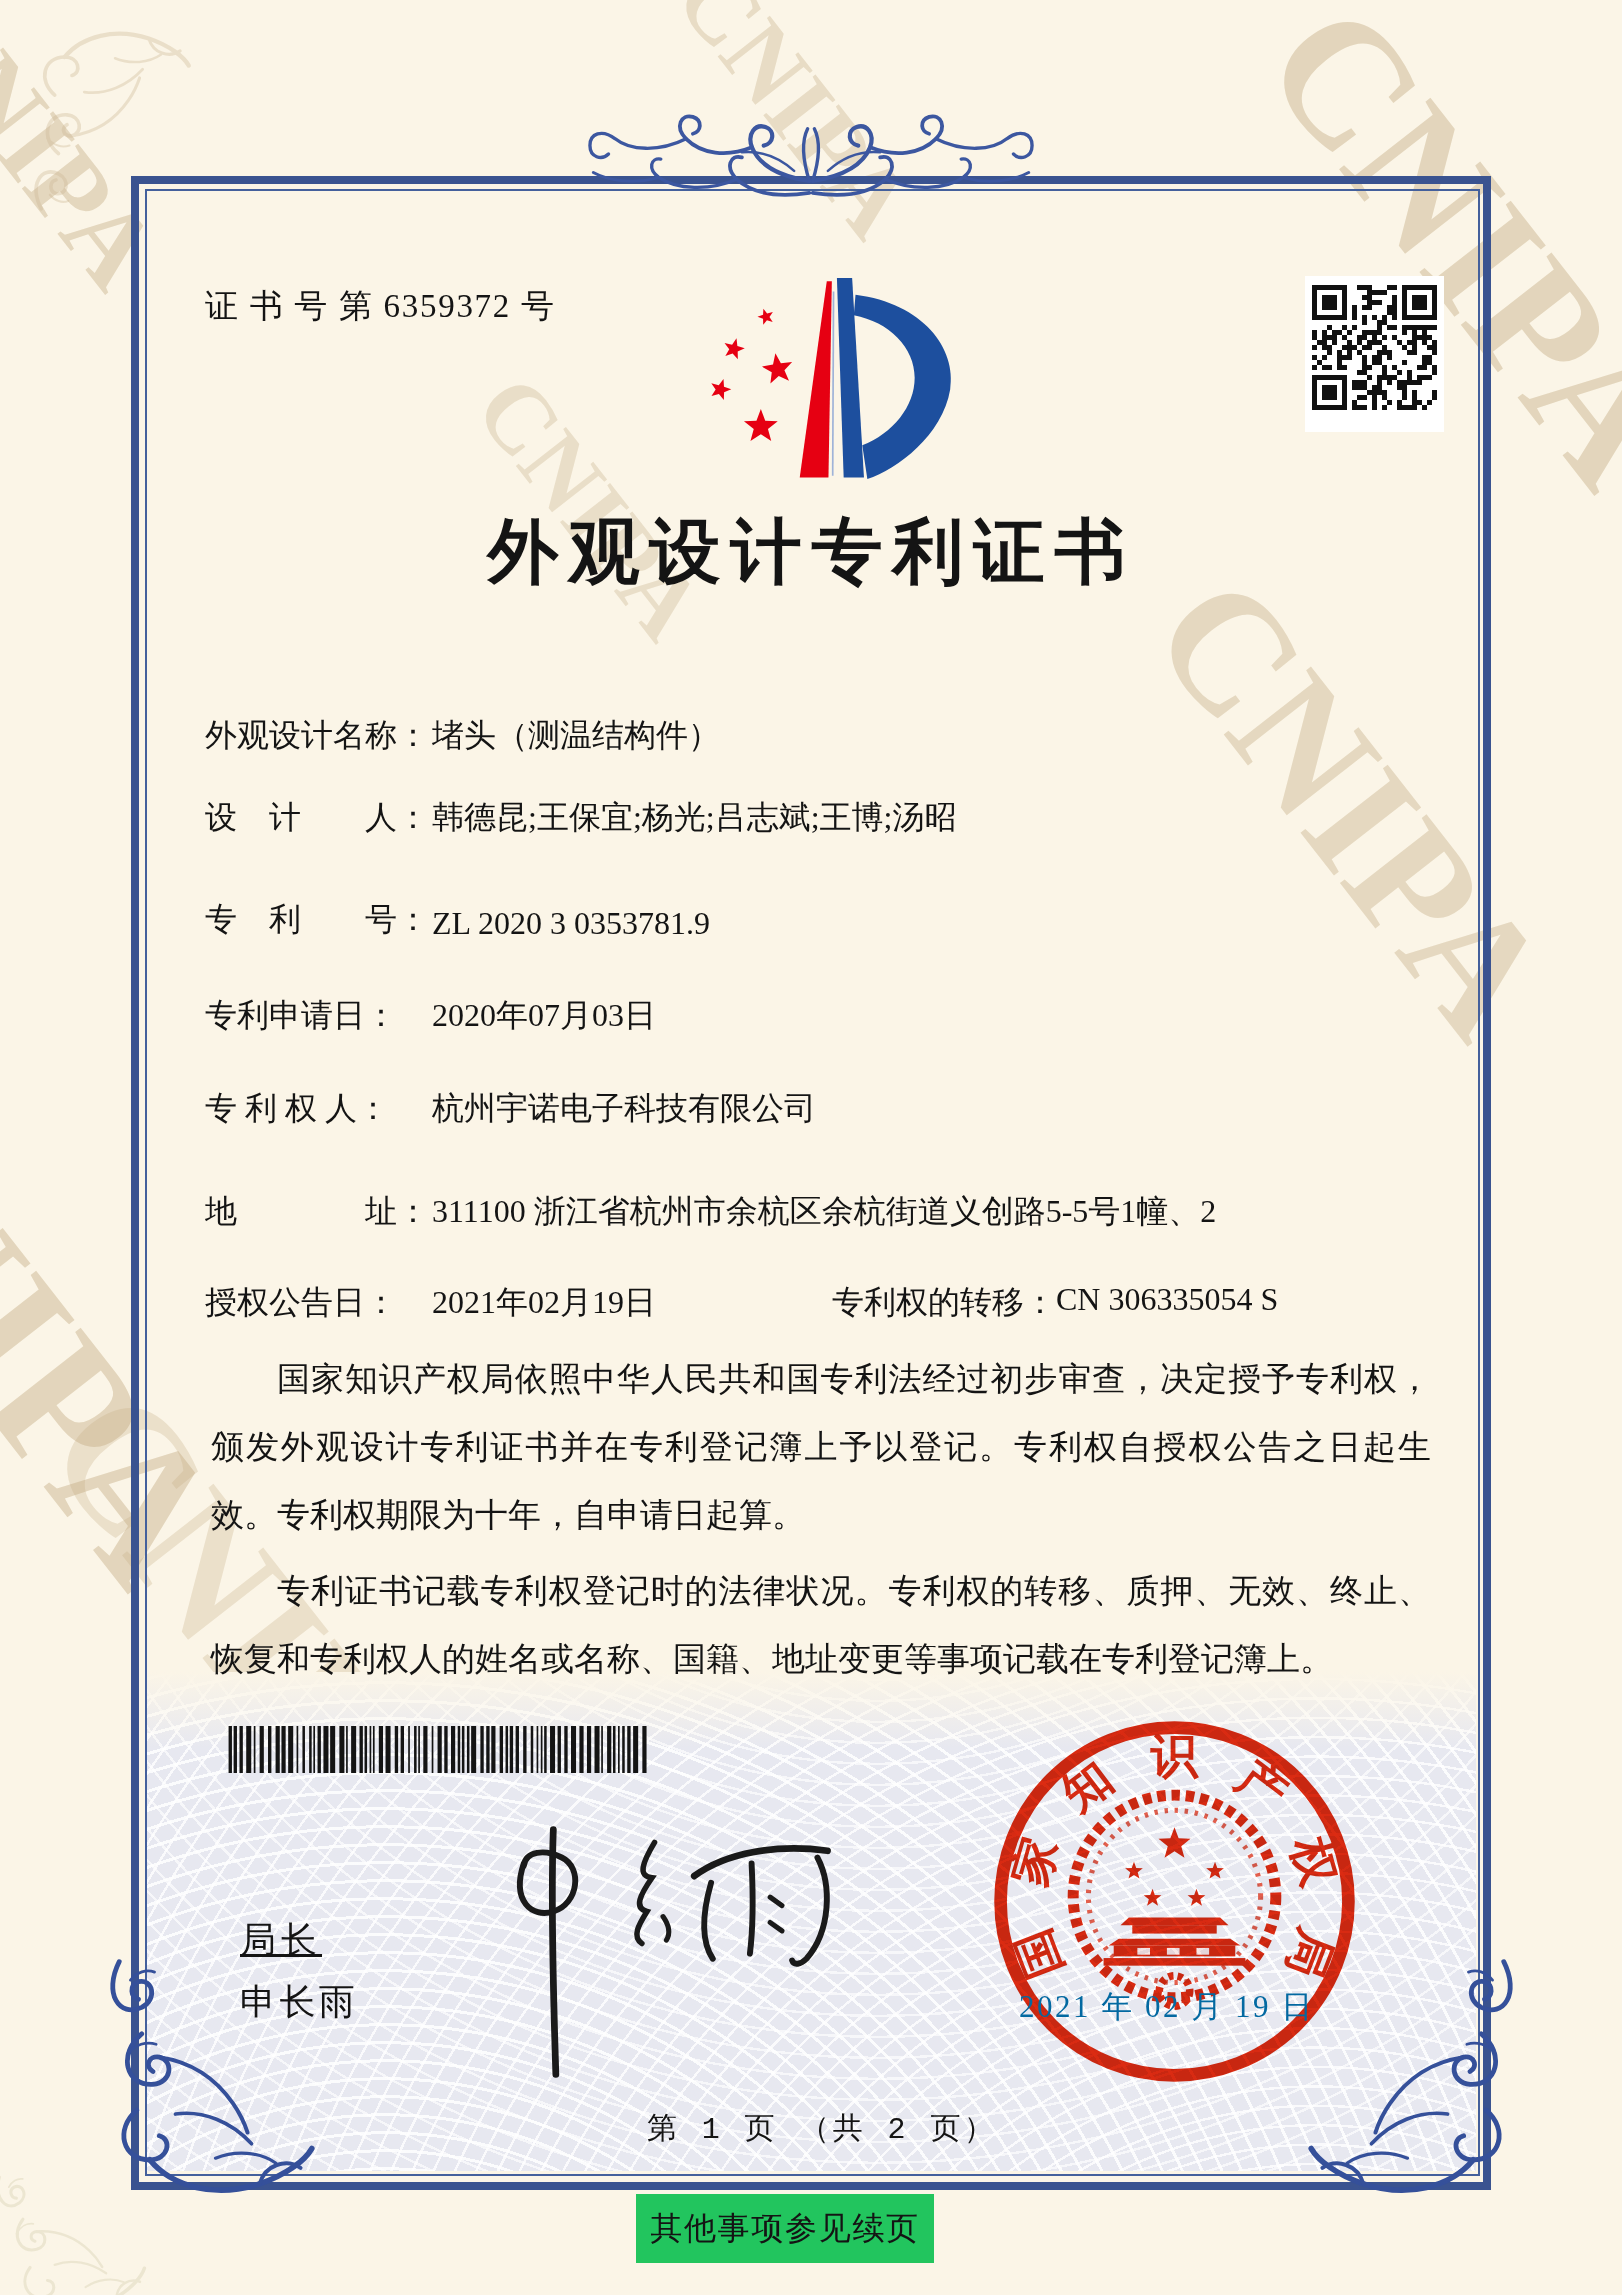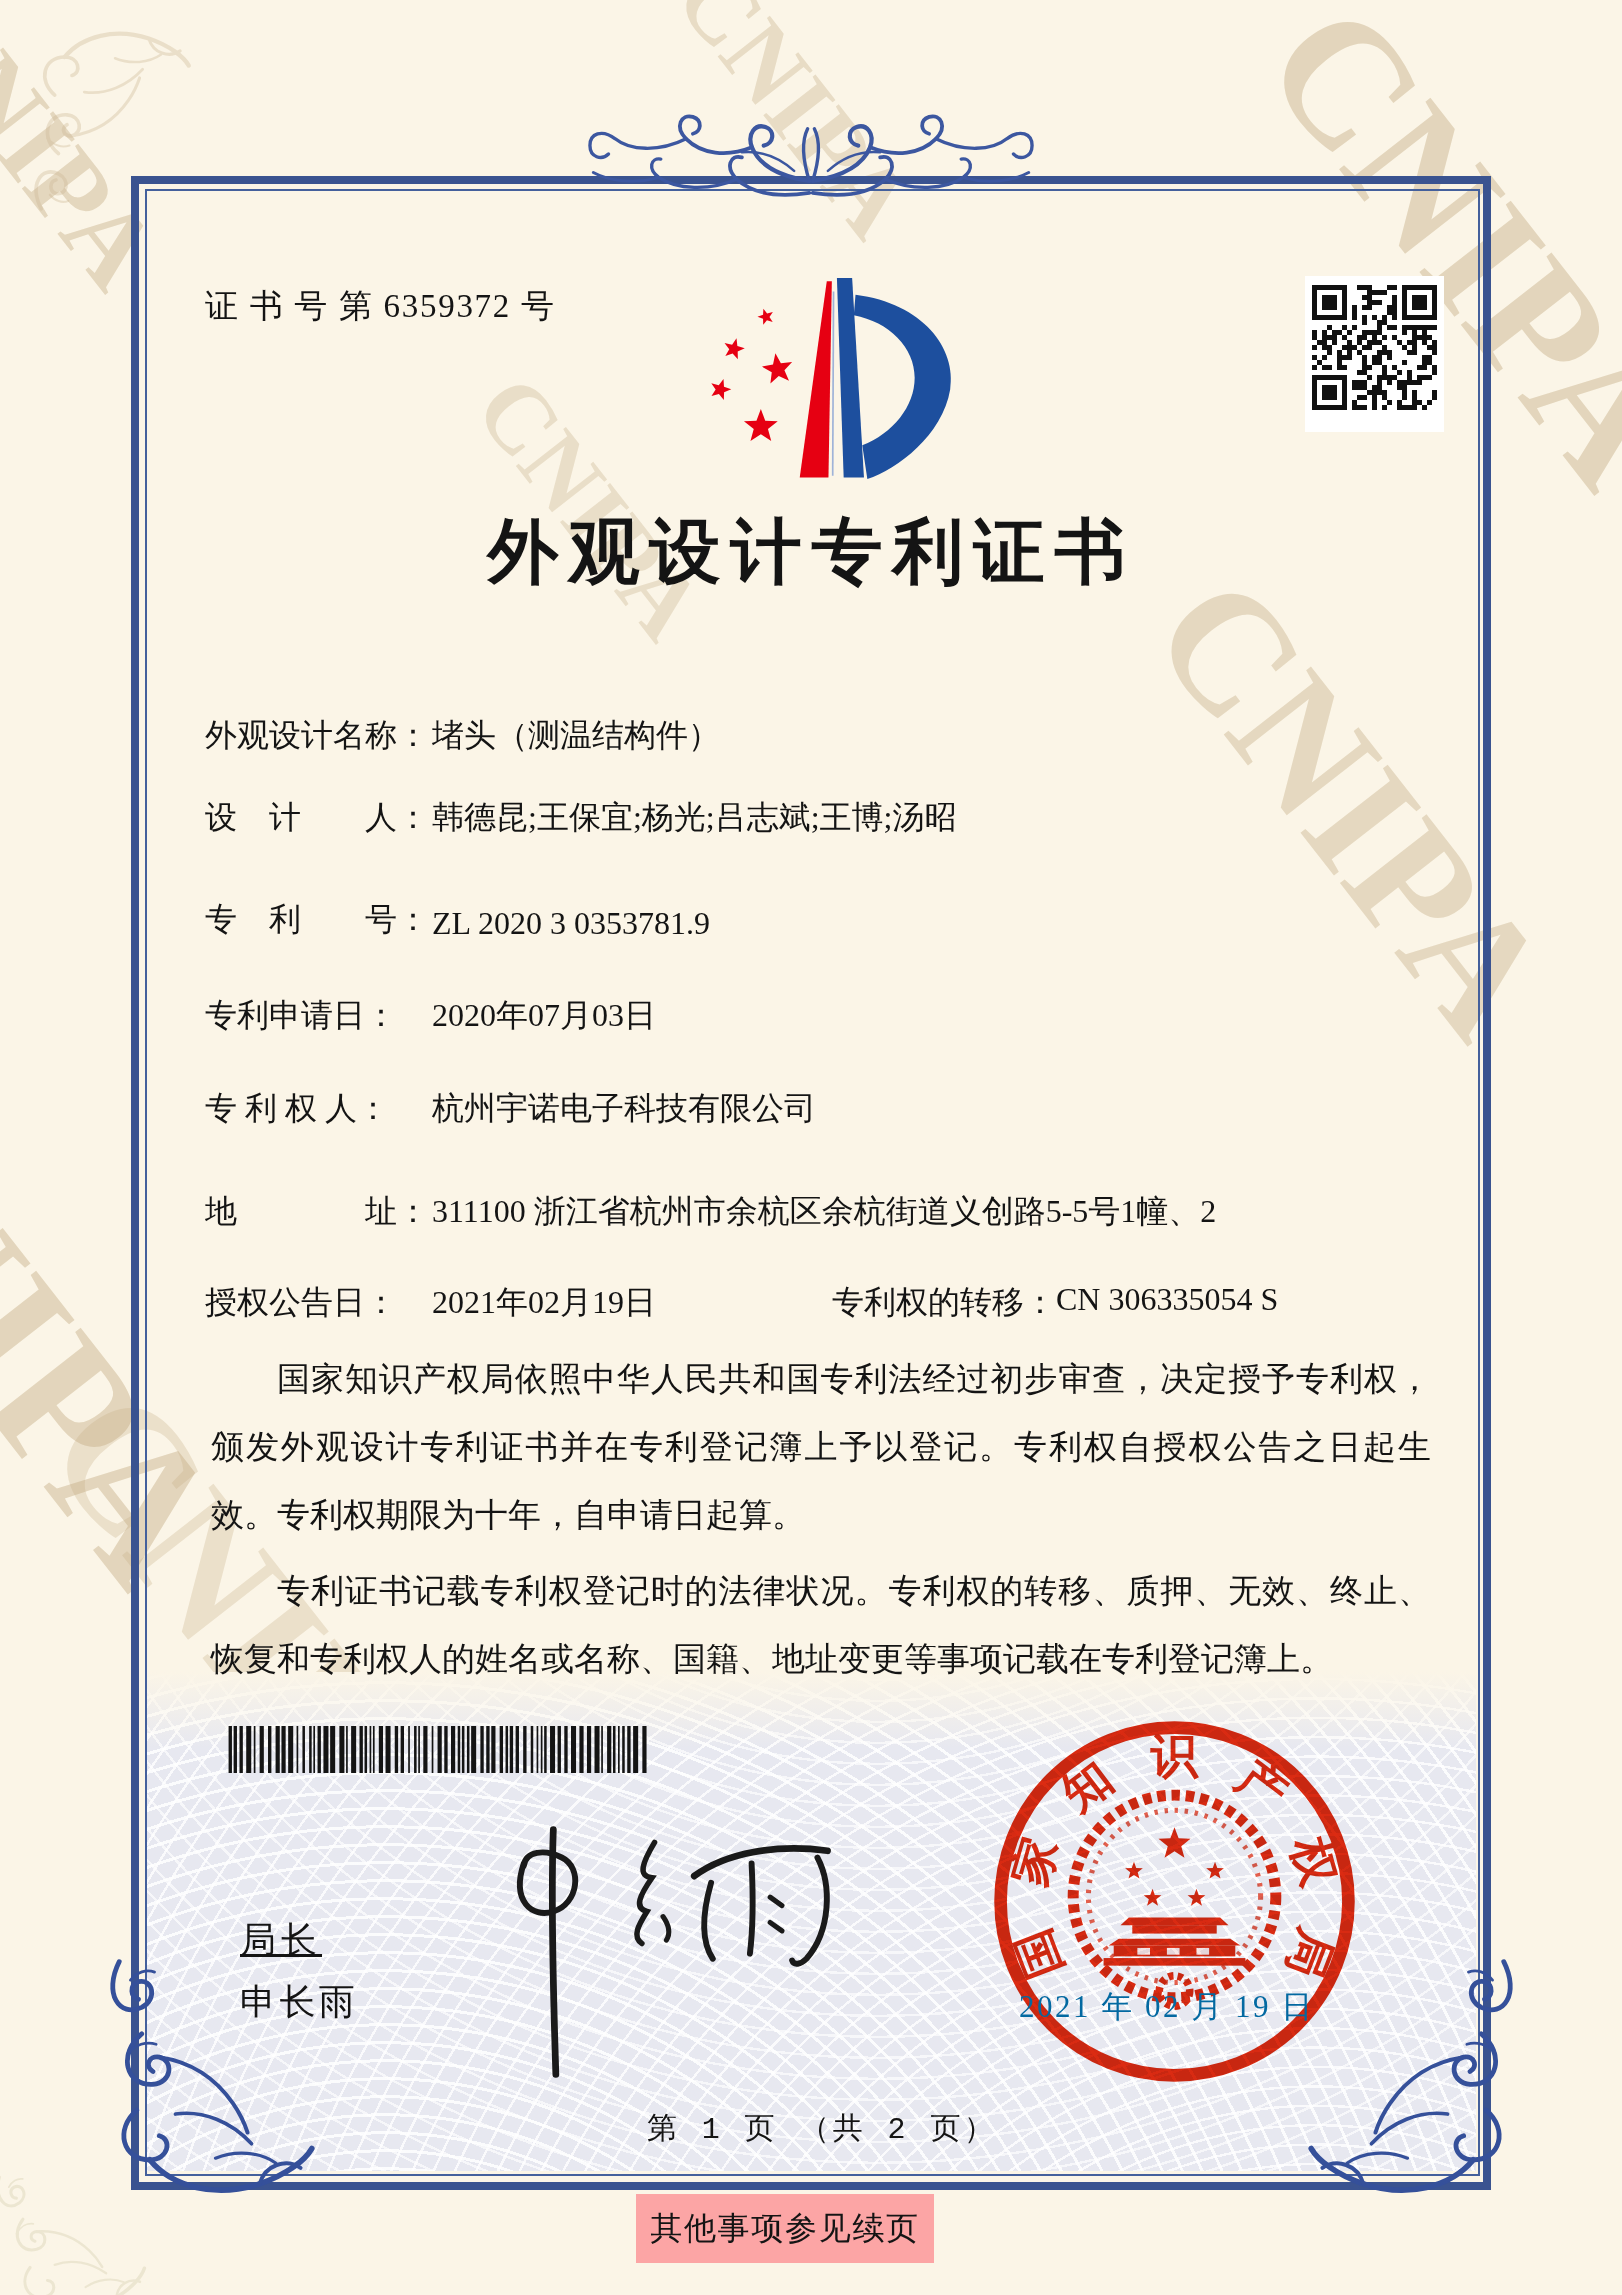--- a/index.html
+++ b/index.html
@@ -38,21 +38,21 @@
   .bodytext{position:absolute;left:203px;top:1337px;width:1236px;z-index:5;
       font-size:33px;line-height:68px;text-align:justify;}
   .bodytext p{margin:8px;text-indent:2em;}
   .barcode{position:absolute;left:227px;top:1726px;z-index:5;}
   .sig-title{position:absolute;left:240px;top:1916px;font-size:36px;letter-spacing:5px;z-index:5;text-decoration:underline;}
   .sig-name{position:absolute;left:240px;top:1978px;font-size:36px;letter-spacing:3.4px;z-index:5;}
   .signature{position:absolute;left:473px;top:1817px;z-index:5;}
   .seal{position:absolute;left:982px;top:1714px;z-index:6;mix-blend-mode:multiply;}
   .seal-date{position:absolute;left:1019px;top:1986px;font-size:31px;letter-spacing:2.5px;color:#0369a1;z-index:7;}
   .pagefoot{position:absolute;left:647px;top:2108px;font-size:30px;letter-spacing:3.4px;z-index:5;font-family:Liberation Mono, monospace;}
-  .noteband{position:absolute;left:636px;top:2194px;width:298px;height:69px;background:#fca5a5;
+  .noteband{position:absolute;left:636px;top:2194px;width:298px;height:69px;background:#22c55e;
       z-index:5;display:flex;align-items:center;justify-content:center;}
   .note{font-size:32px;letter-spacing:1.7px;}
   .qrbox{position:absolute;left:1305px;top:276px;width:139px;height:156px;background:#fff;z-index:5;}
   .logo{position:absolute;left:700px;top:266px;z-index:5;}
 </style>
 </head>
 <body>
 
 <div class="page">
 

